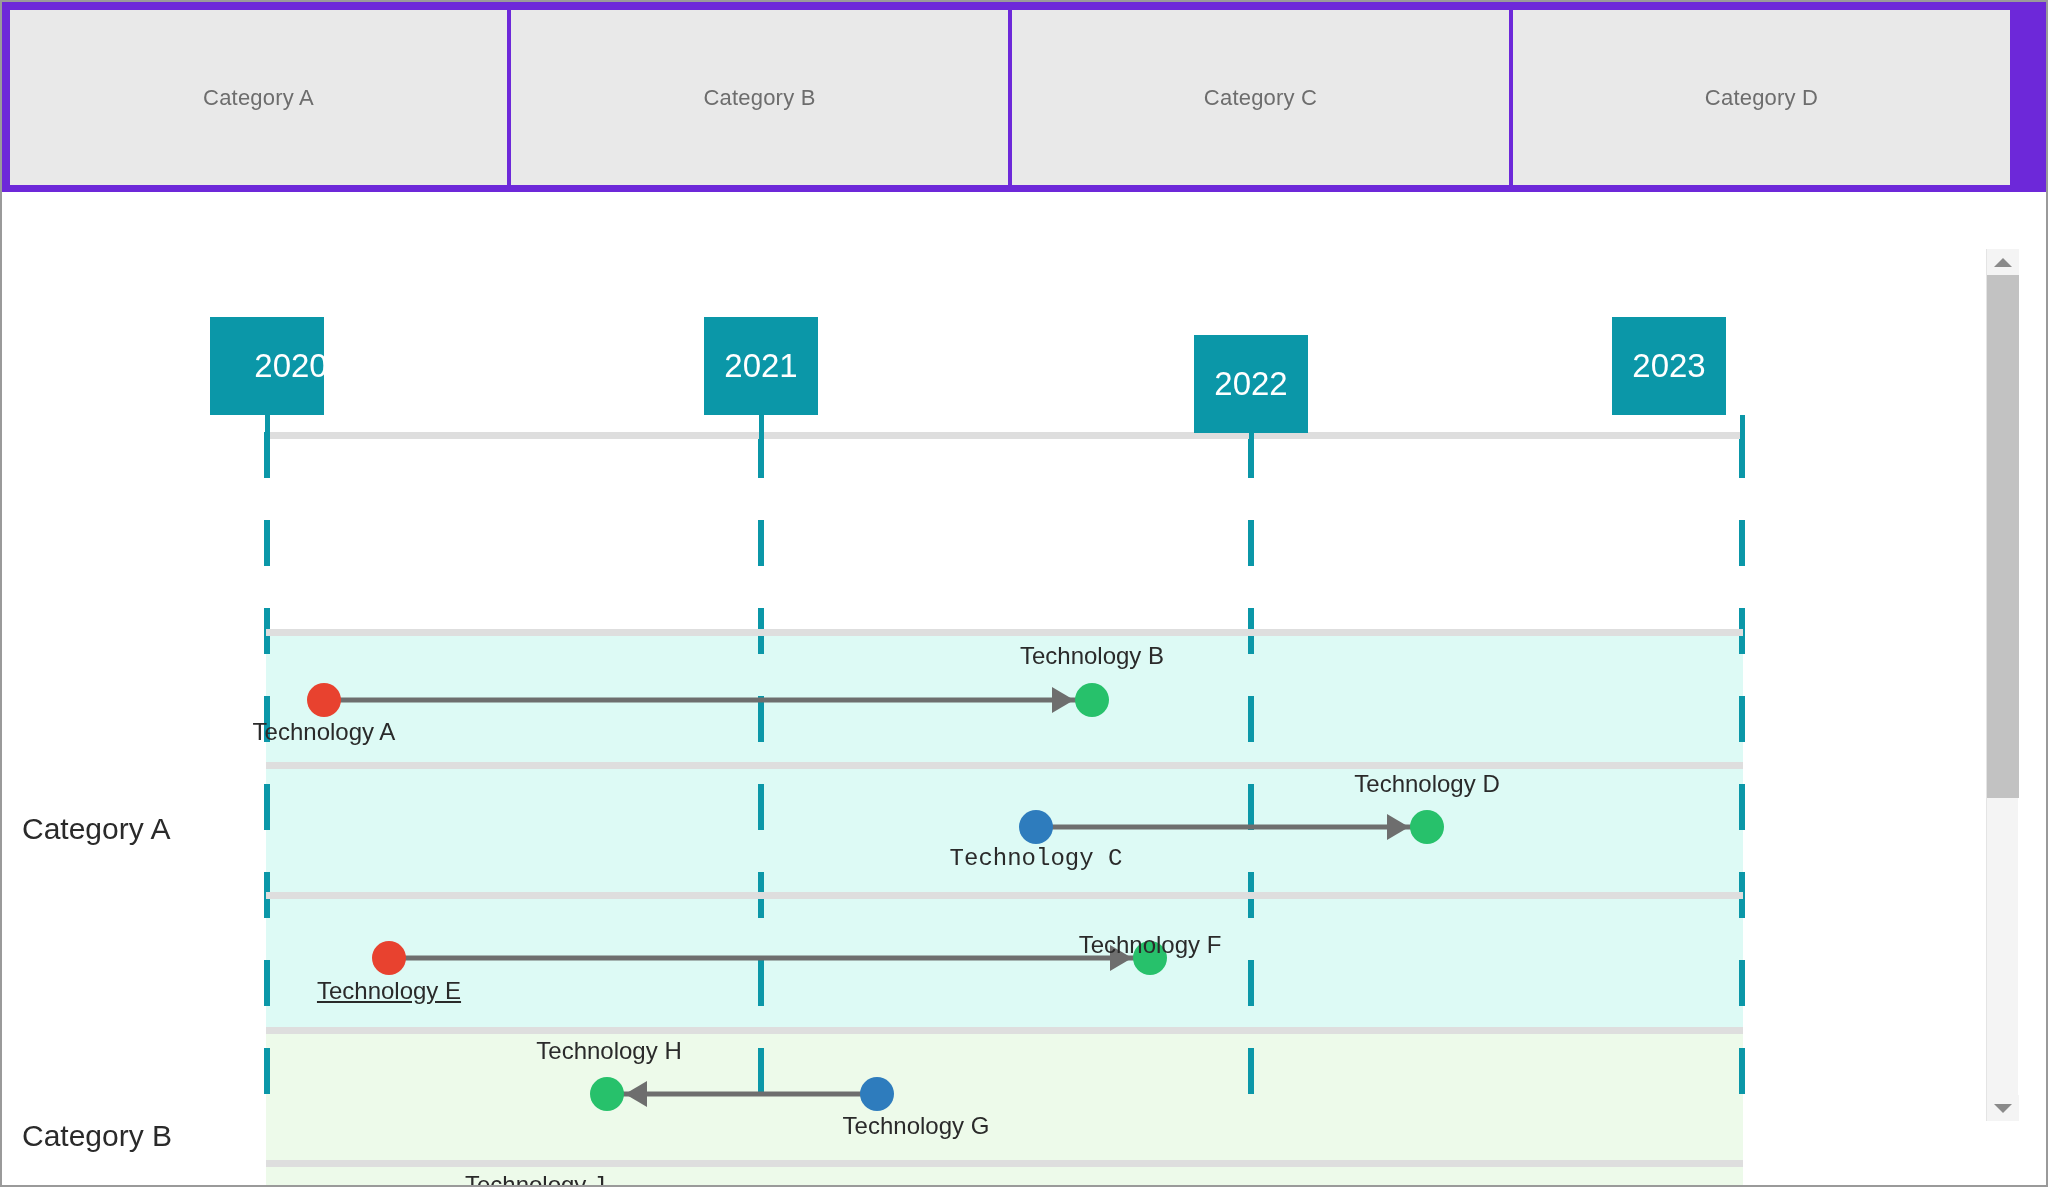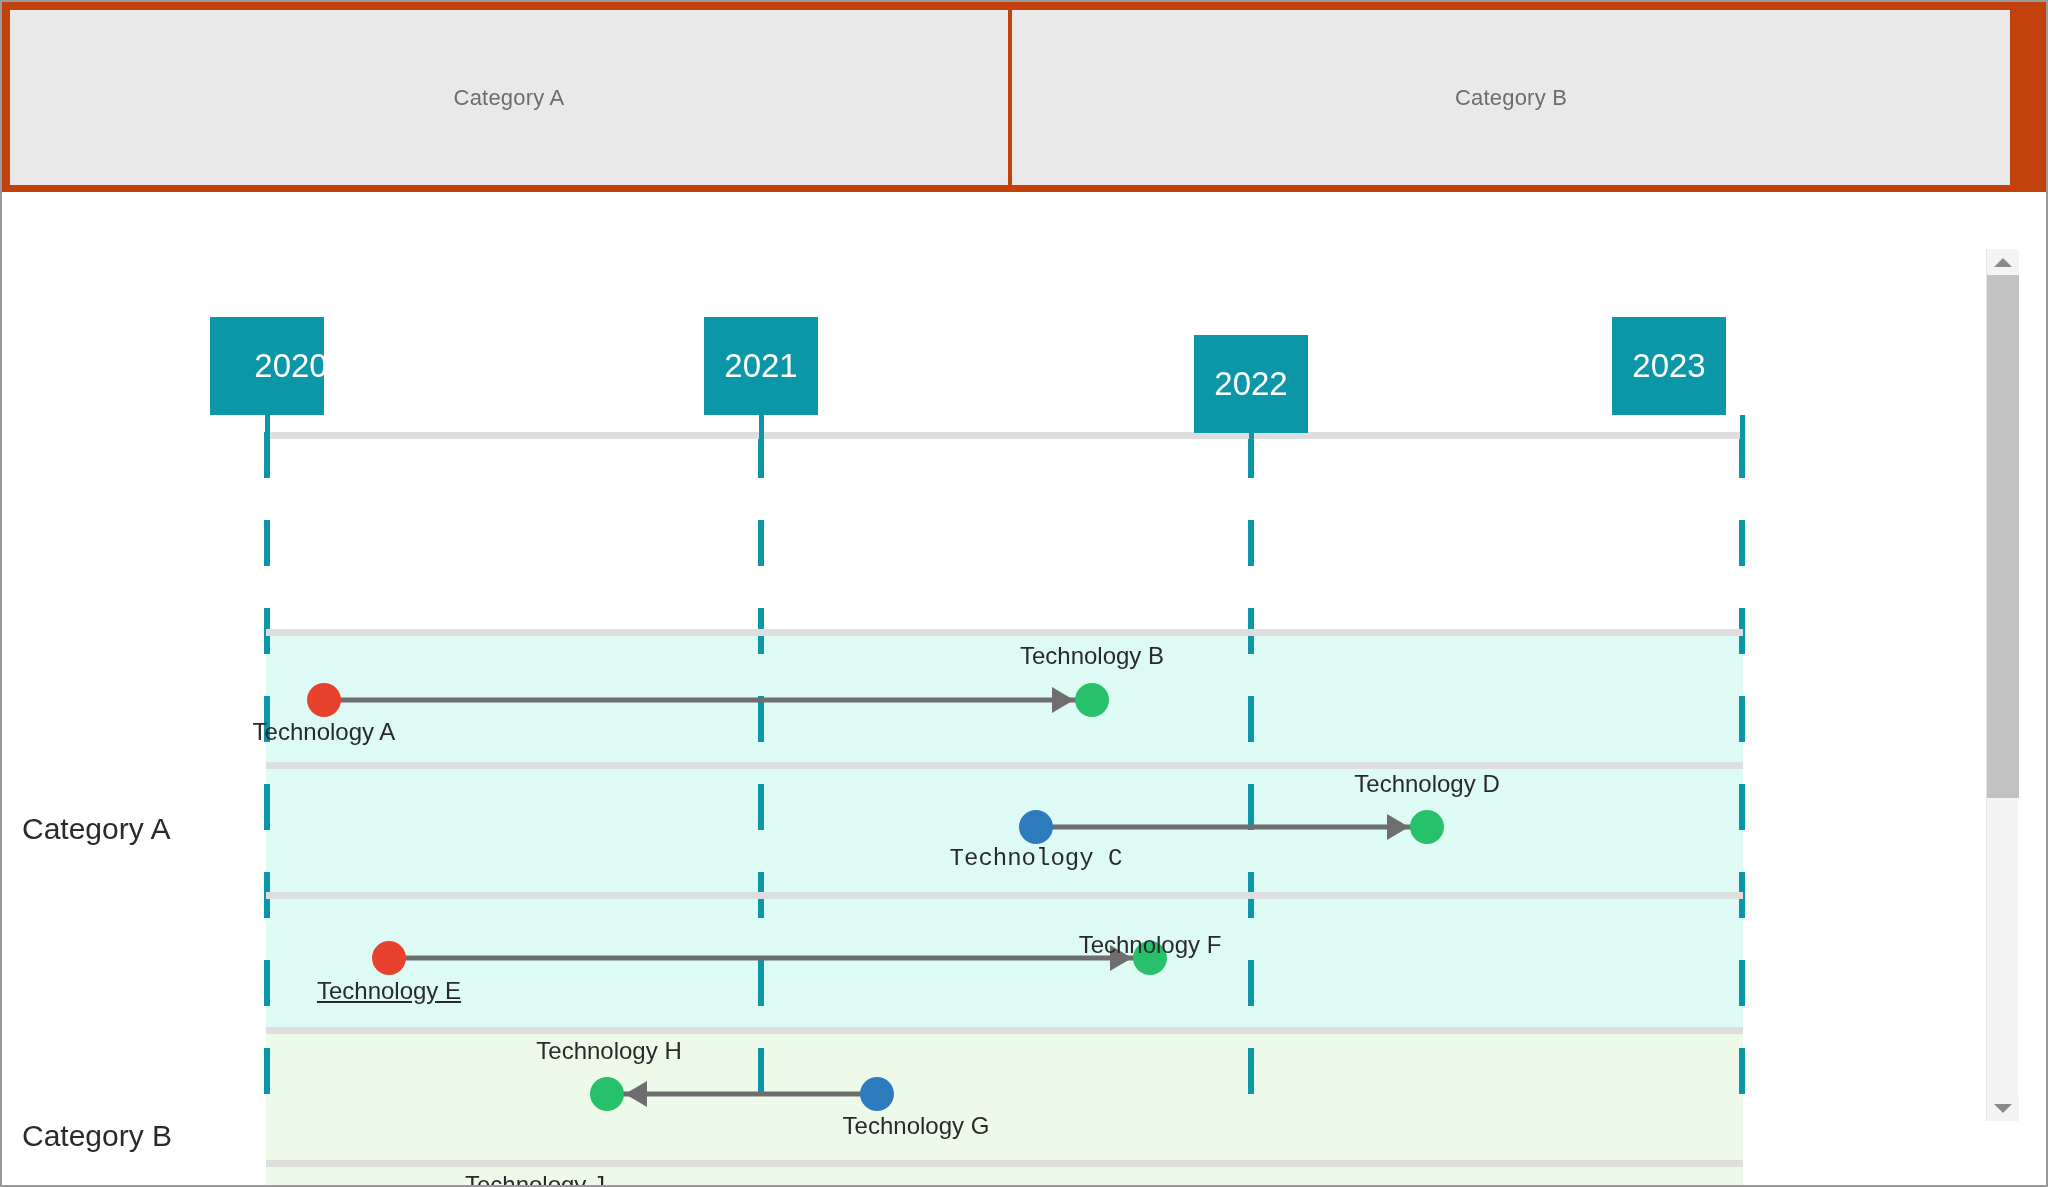--- a/index.html
+++ b/index.html
@@ -5,21 +5,21 @@
   * { box-sizing: border-box; margin: 0; padding: 0; }
   html, body {
     width: 2048px; height: 1187px;
     background: #ffffff;
     font-family: "Liberation Sans", sans-serif;
     overflow: hidden;
   }
   #app {
     position: relative;
     width: 2048px; height: 1187px;
-    background: #c2410c;
+    background: #6d28d9;
     border: 2px solid #9a9a9a;
     overflow: hidden;
   }
 
   
   #tabbar {
     position: absolute;
     left: 8px; top: 8px;
     width: 2000px; height: 175px;
     display: flex;
@@ -181,20 +181,26 @@
 
 <div id="app">
 
   <div id="tabbar">
     <div class="tab">
       <span>Category A</span>
     </div>
     <div class="tab">
       <span>Category B</span>
     </div>
+    <div class="tab">
+      <span>Category C</span>
+    </div>
+    <div class="tab">
+      <span>Category D</span>
+    </div>
   </div>
 
   <div id="stage">
 
     <div id="bands">
         <div class="band cat-a" style="top: 437px; height: 398px;"></div>
         <div class="band cat-b" style="top: 835px; height: 295px;"></div>
       </div>
 
     <div id="vlines">

